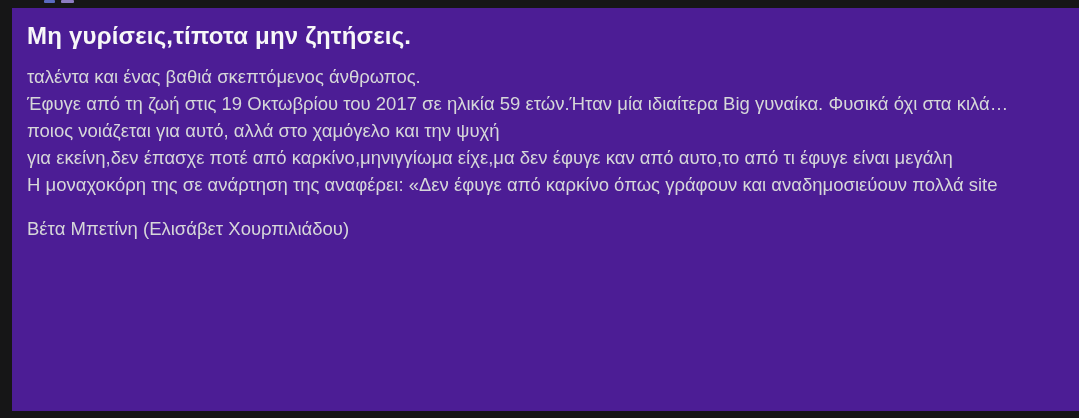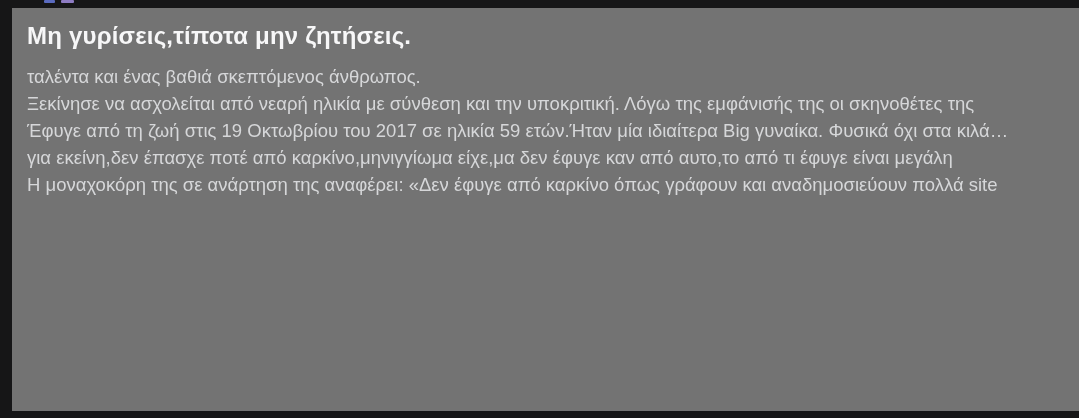--- a/index.html
+++ b/index.html
@@ -10,21 +10,21 @@
     position: relative;
     overflow: hidden;
     font-family: "Liberation Sans", "DejaVu Sans", sans-serif;
   }
   .content-panel {
     position: absolute;
     left: 12px;
     top: 8px;
     right: 0;
     bottom: 7px;
-    background: #737373;
+    background: #4c1d95;
     padding: 0 18px 0 15px;
     box-sizing: border-box;
   }
   .link-fragment {
     position: absolute;
     left: 44px;
     top: 0;
     height: 4px;
     display: flex;
     gap: 6px;
@@ -71,26 +71,27 @@
 </div>
 
 <div class="content-panel">
   <h1 class="post-title">Μη γυρίσεις,τίποτα μην ζητήσεις.</h1>
 
   <div class="post-body">
       <div class="para">
         <div class="line">ταλέντα και ένας βαθιά σκεπτόμενος άνθρωπος.</div>
       </div>
       <div class="para">
-        <div class="line">Ξεκίνησε να ασχολείται από νεαρή ηλικία με σύνθεση και την υποκριτική. Λόγω της εμφάνισής της οι σκηνοθέτες της</div>
       </div>
       <div class="para">
       </div>
       <div class="para">
         <div class="line">Έφυγε από τη ζωή στις 19 Οκτωβρίου του 2017 σε ηλικία 59 ετών.Ήταν μία ιδιαίτερα Big γυναίκα. Φυσικά όχι στα κιλά…</div>
+        <div class="line">ποιος νοιάζεται για αυτό, αλλά στο χαμόγελο και την ψυχή</div>
       </div>
       <div class="para">
         <div class="line">για εκείνη,δεν έπασχε ποτέ από καρκίνο,μηνιγγίωμα είχε,μα δεν έφυγε καν από αυτο,το από τι έφυγε είναι μεγάλη</div>
         <div class="line">Η μοναχοκόρη της σε ανάρτηση της αναφέρει: «Δεν έφυγε από καρκίνο όπως γράφουν και αναδημοσιεύουν πολλά site</div>
       </div>
     </div>
 
+  <div class="post-author">Βέτα Μπετίνη (Ελισάβετ Χουρπιλιάδου)</div>
 </div>
 
 </body></html>

